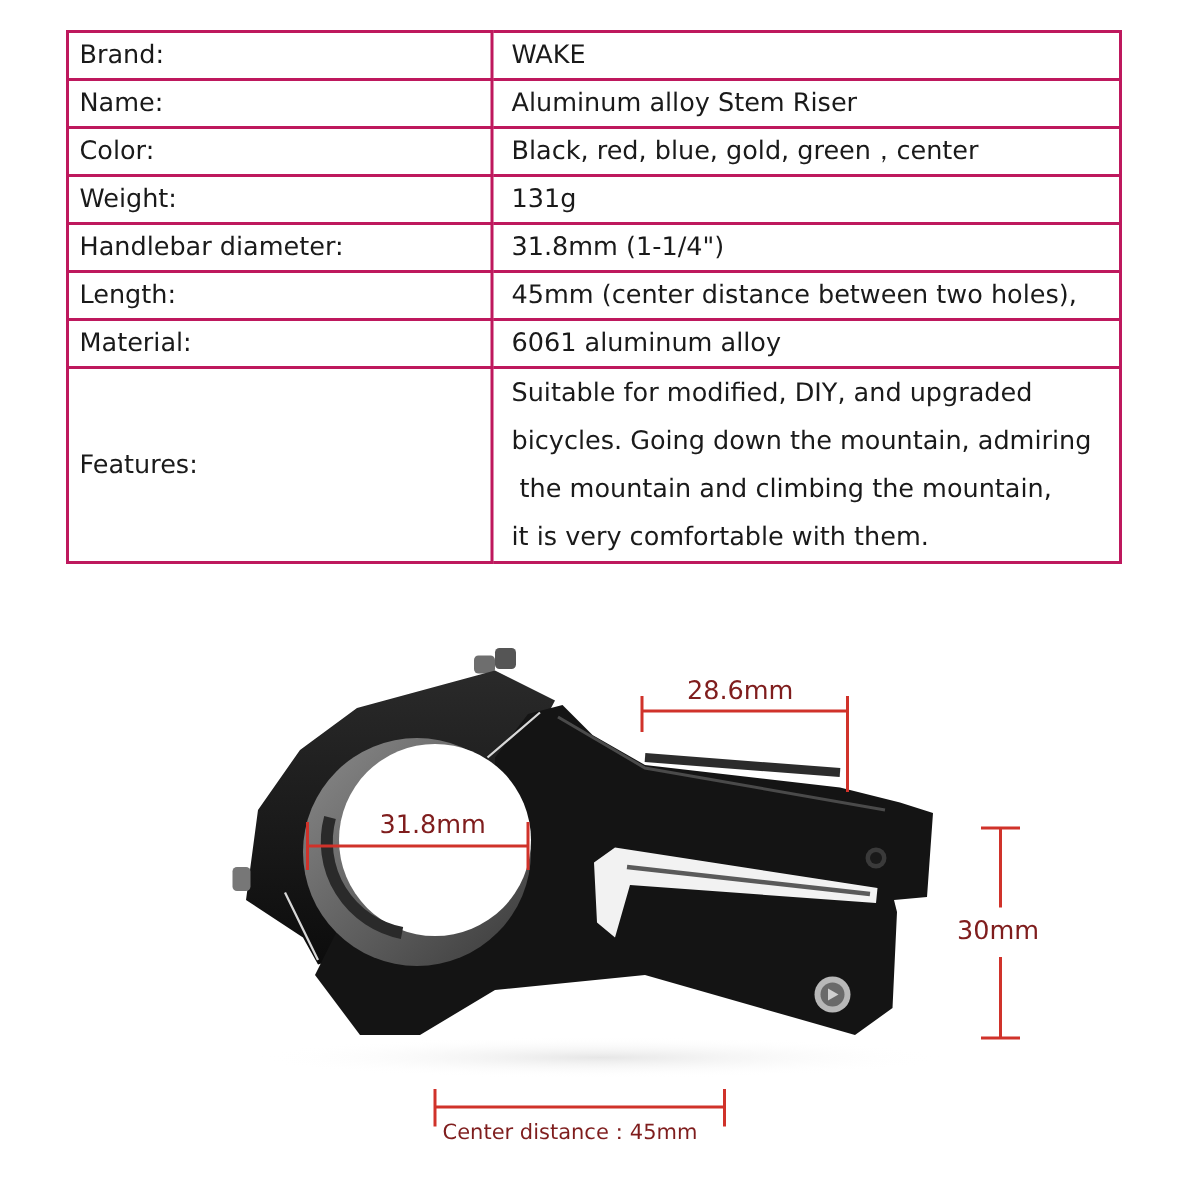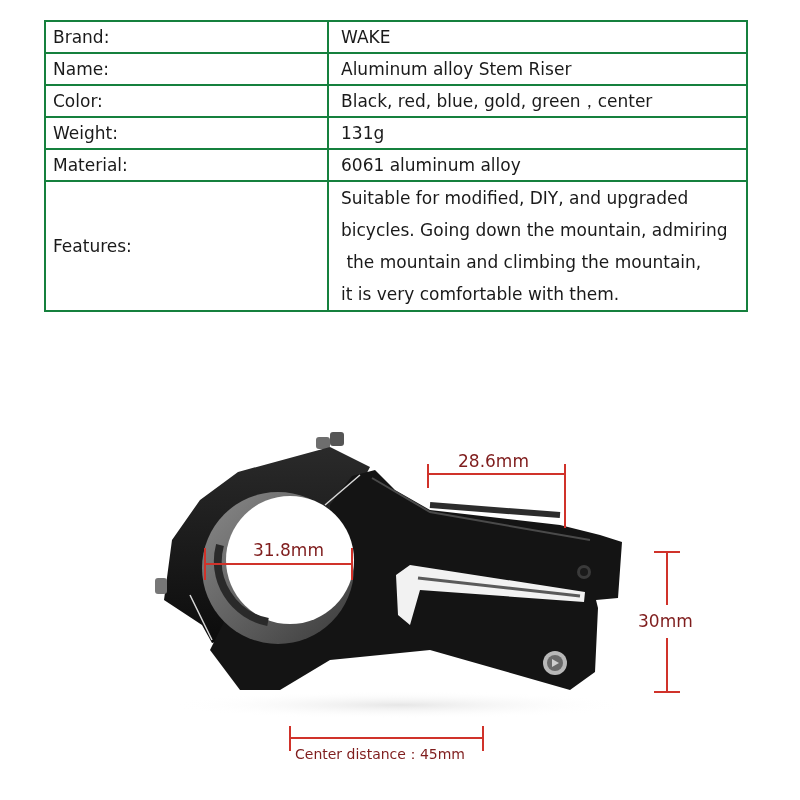--- a/index.html
+++ b/index.html
@@ -1,20 +1,20 @@
 <!DOCTYPE html>
 <html><head>
 <meta charset="utf-8">
 <style>
   html, body { margin:0; padding:0; background:#ffffff; }
   body { width:800px; height:800px; position:relative; overflow:hidden;
          font-family:"DejaVu Sans", "Liberation Sans", sans-serif; color:#1a1a1a; }
   .spec-table { position:absolute; left:44px; top:20px; width:704px;
                 border-collapse:collapse; table-layout:fixed; }
-  .spec-table td { border:2px solid #15803d; font-size:17px; padding:0 0 0 7px;
+  .spec-table td { border:2px solid #be185d; font-size:17px; padding:0 0 0 7px;
                    height:30px; line-height:30px; vertical-align:middle;
                    white-space:nowrap; overflow:hidden; }
   .spec-table td.k { width:274px; }
   .spec-table td.v { padding-left:12px; }
   .spec-table td.multi { line-height:32px; padding-top:0; padding-bottom:0;margin-top:17px; }
   .spec-table td.multi div { white-space:pre; }
   .dim-label { position:absolute; color:#7f1d1d; font-size:17px; white-space:nowrap;
                font-family:"DejaVu Sans", sans-serif; }
   .dim-small { font-size:14px; }
   #stem-figure { position:absolute; left:0; top:415px; width:800px; height:385px; }
@@ -32,20 +32,28 @@
       <td class="k">Name:</td>
       <td class="v">Aluminum alloy Stem Riser</td>
     </tr>
     <tr>
       <td class="k">Color:</td>
       <td class="v">Black, red, blue, gold, green，center</td>
     </tr>
     <tr>
       <td class="k">Weight:</td>
       <td class="v">131g</td>
+    </tr>
+    <tr>
+      <td class="k">Handlebar diameter:</td>
+      <td class="v">31.8mm (1-1/4")</td>
+    </tr>
+    <tr>
+      <td class="k">Length:</td>
+      <td class="v">45mm (center distance between two holes),</td>
     </tr>
     <tr>
       <td class="k">Material:</td>
       <td class="v">6061 aluminum alloy</td>
     </tr>
     <tr>
       <td class="k" style="height:128px;margin-top:48px;">Features:</td>
       <td class="v multi" style="height:128px;">
         <div>Suitable for modified, DIY, and upgraded</div>
         <div>bicycles. Going down the mountain, admiring</div>

